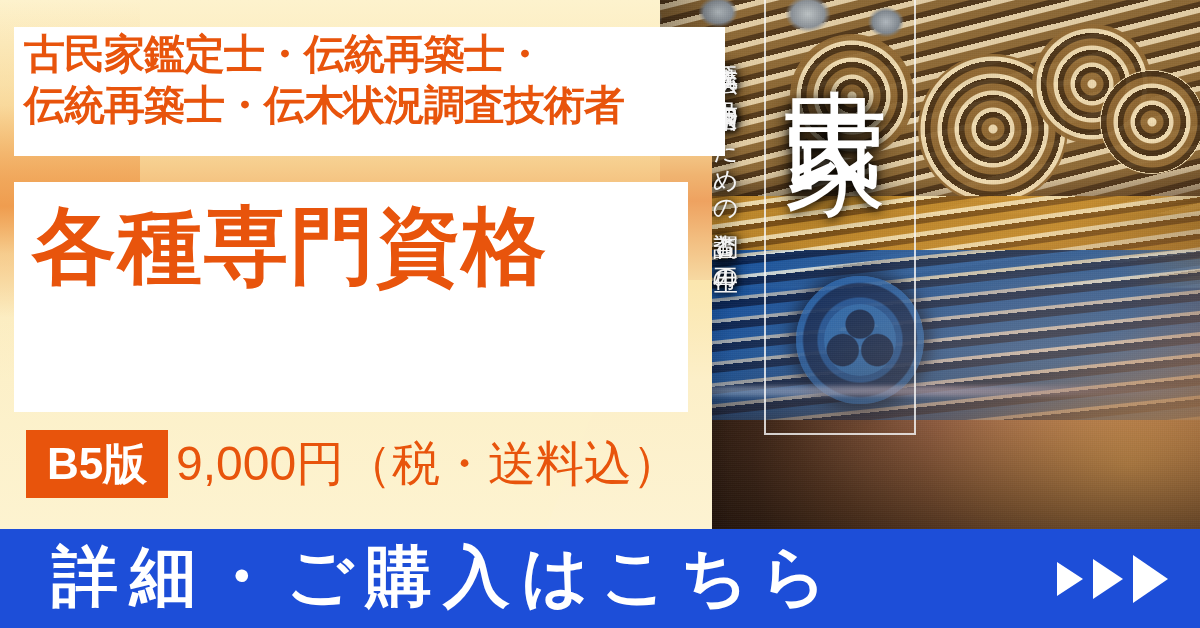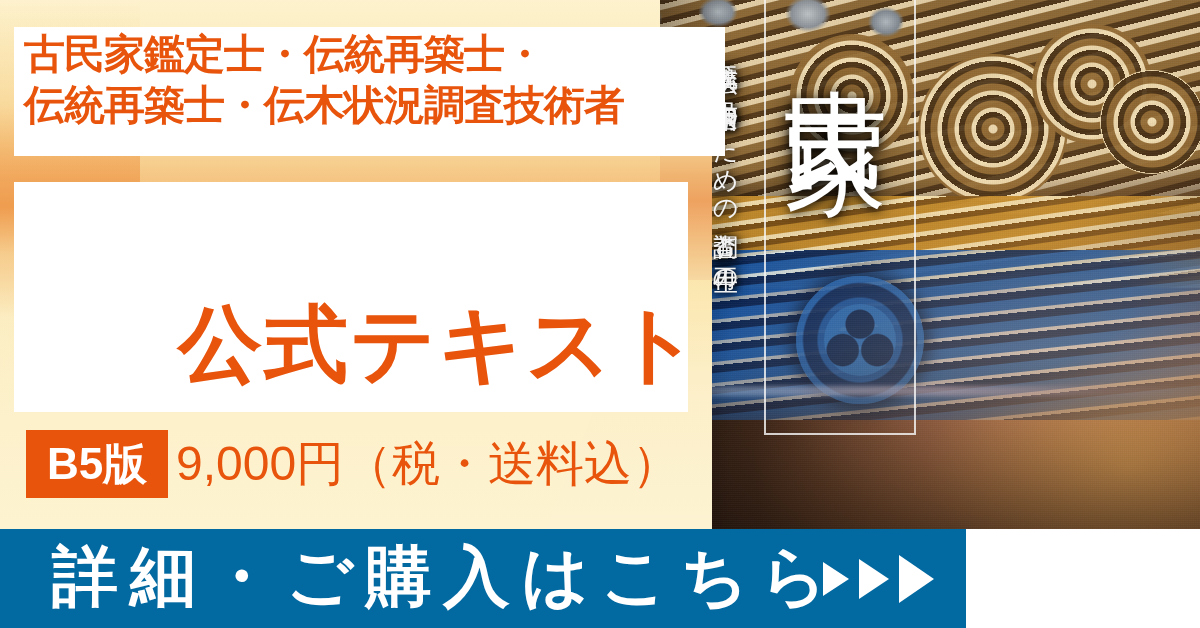--- a/index.html
+++ b/index.html
@@ -237,22 +237,22 @@
     margin-left:8px;
   }
   #price-text{
     position:absolute;left:176px;top:432px;
     color:#e8540c;font-size:48px;font-weight:400;
     letter-spacing:0px;white-space:nowrap;
   }
 
   
   #cta-bar{
-    position:absolute;left:0;top:529px;width:966px;height:99px;
-    background:#0369a1;
+    position:absolute;left:0;top:529px;width:1200px;height:99px;
+    background:#1d4ed8;
     display:flex;align-items:center;
   }
   #cta-text{
     position:absolute;left:52px;top:50%;transform:translateY(-52%);
     color:#ffffff;font-size:66px;font-weight:700;
     letter-spacing:12px;white-space:nowrap;
   }
   #cta-arrows{
     position:absolute;right:32px;top:50%;transform:translateY(-50%);
     display:flex;align-items:center;gap:10px;
@@ -290,21 +290,21 @@
   <div id="cream-panel"></div>
   <div id="cream-panel-2"></div>
   <div id="cream-glow"></div>
   <div id="cream-wedge"></div>
 
   <div class="white-card" id="card-certs"></div>
   <div class="cert-line" id="cert-line-1">古民家鑑定士・伝統再築士・</div>
   <div class="cert-line" id="cert-line-2">伝統再築士・伝木状況調査技術者</div>
 
   <div class="white-card" id="card-title"></div>
-  <div id="title-line-2">公式テキスト</div>
+  <div id="title-line-1">各種専門資格</div>
 
   <div id="badge-b5">B5版</div>
   <div id="price-text">9,000円（税・送料込）</div>
 
   <div id="cta-bar">
     <div id="cta-text">詳細・ご購入はこちら</div>
     <div id="cta-arrows">
       <span class="arrow" id="arrow-1"></span>
       <span class="arrow" id="arrow-2"></span>
       <span class="arrow" id="arrow-3"></span>

